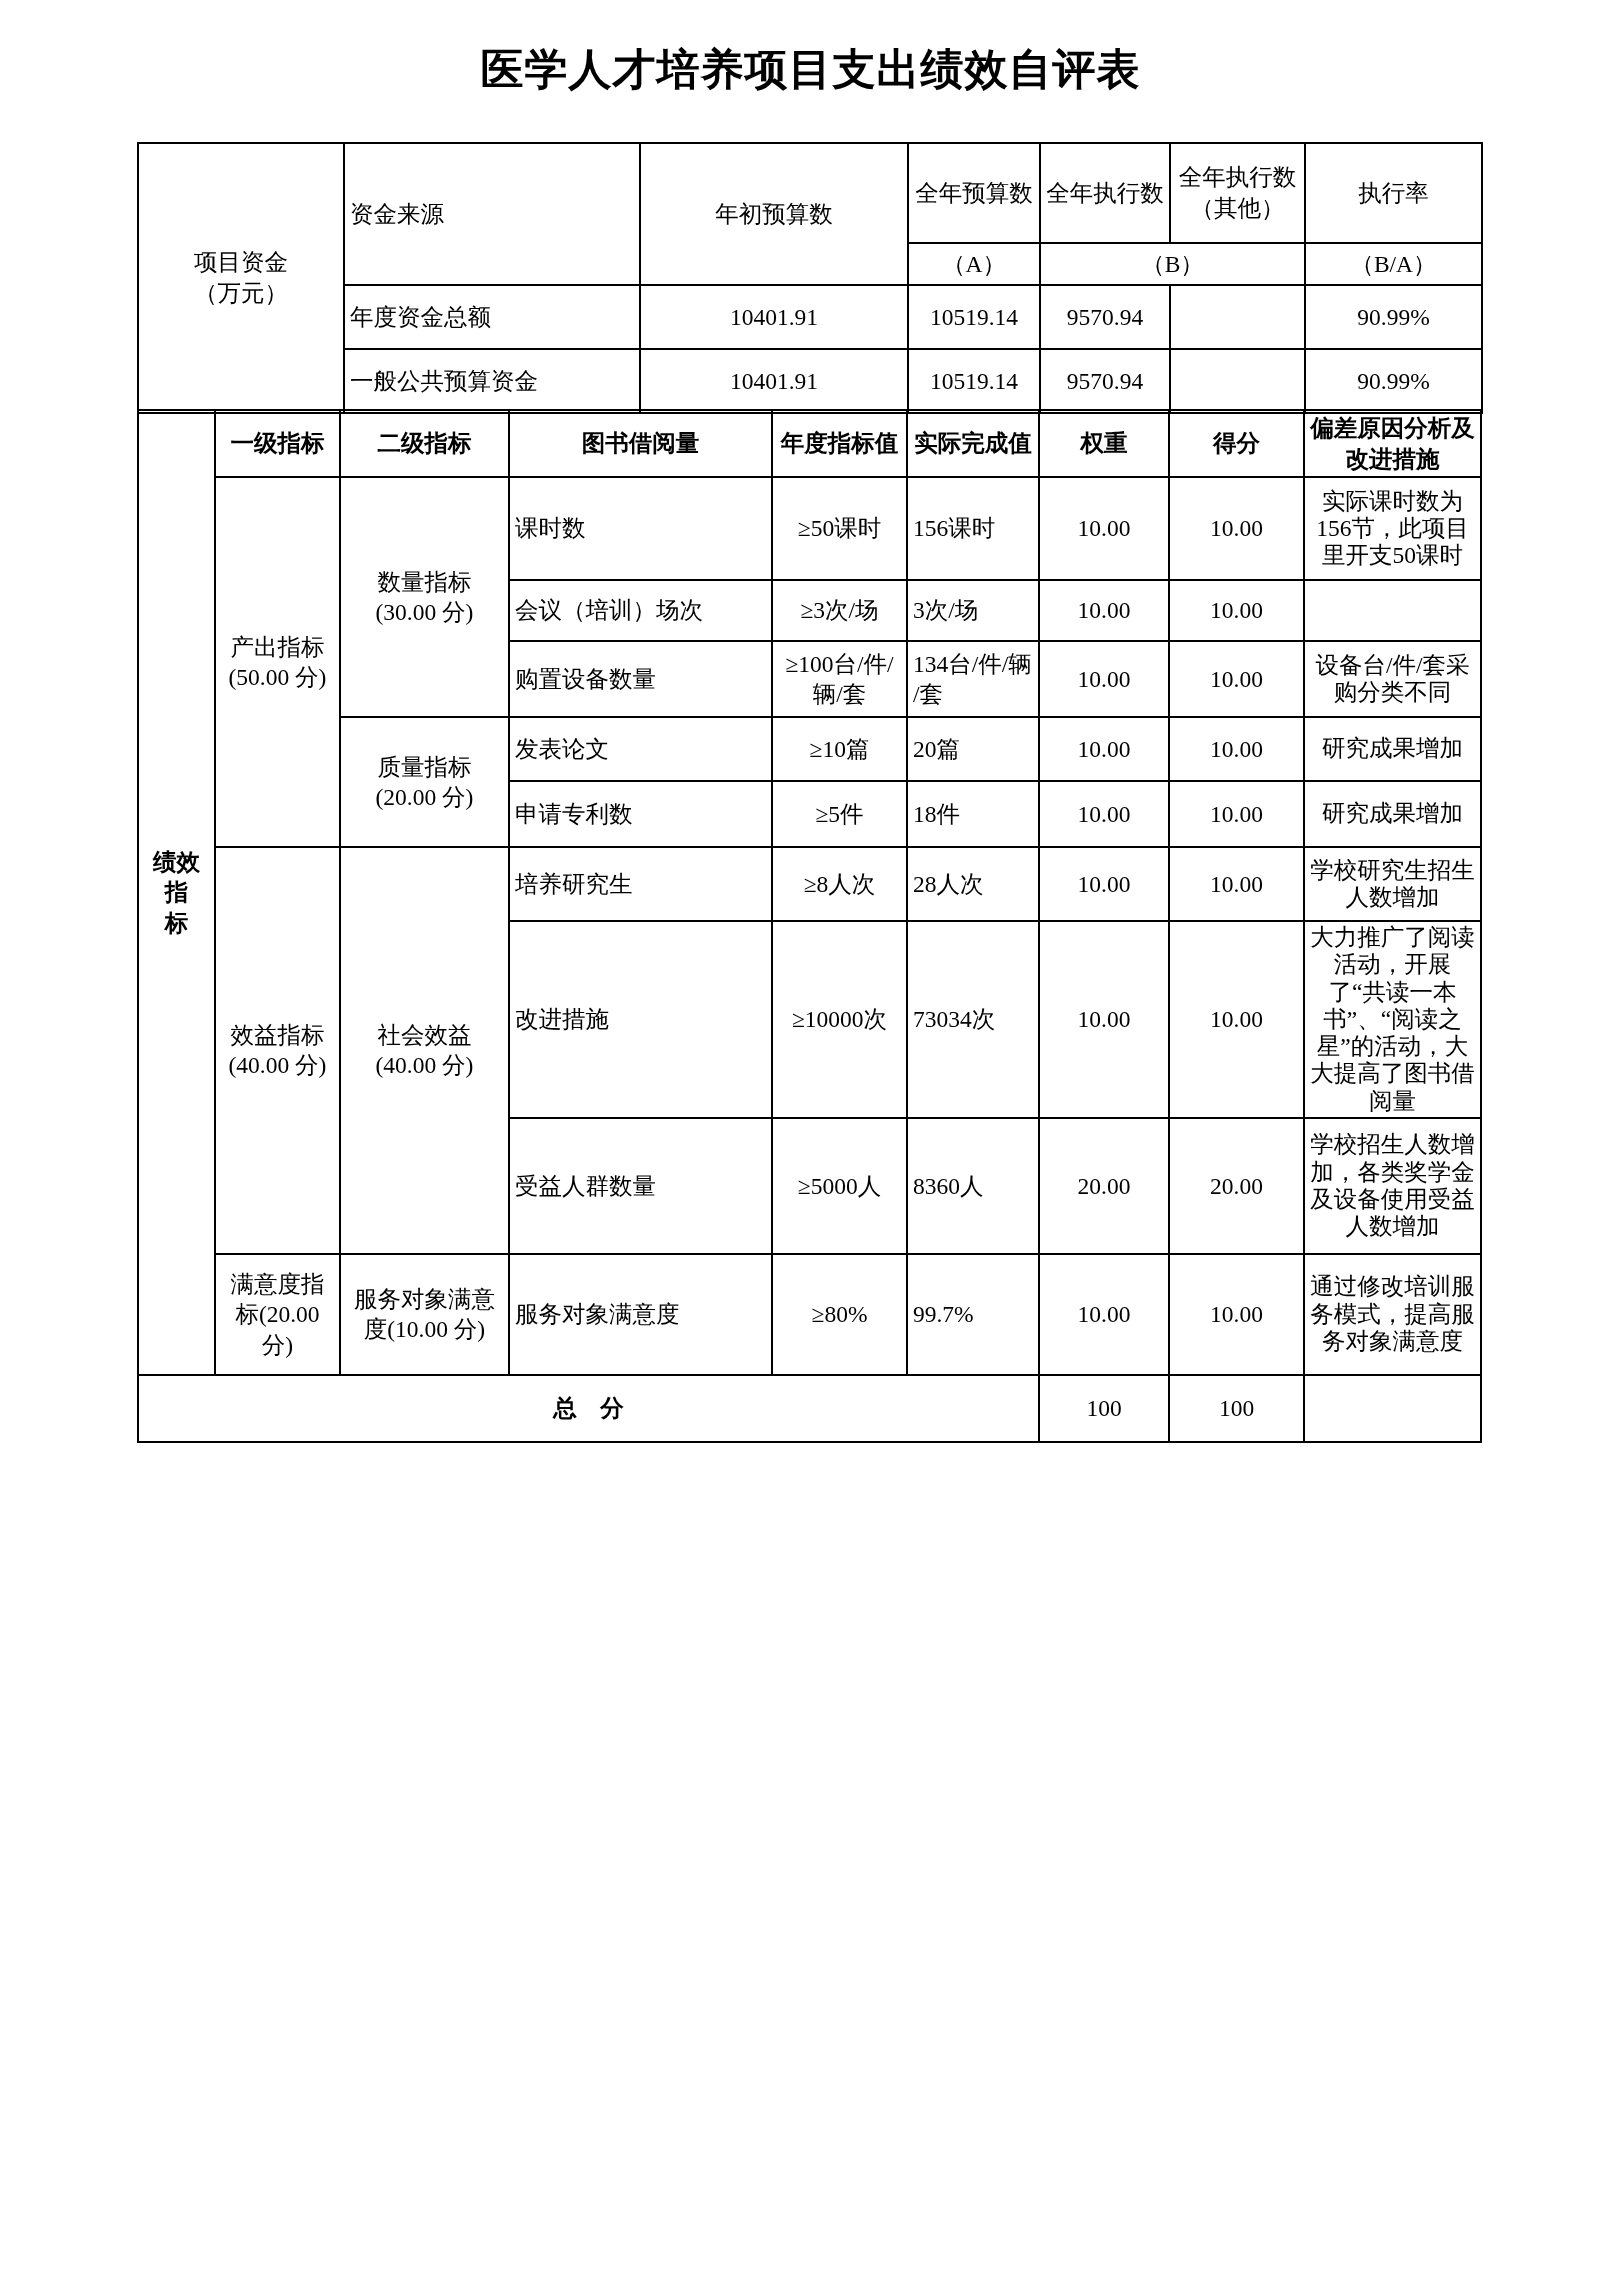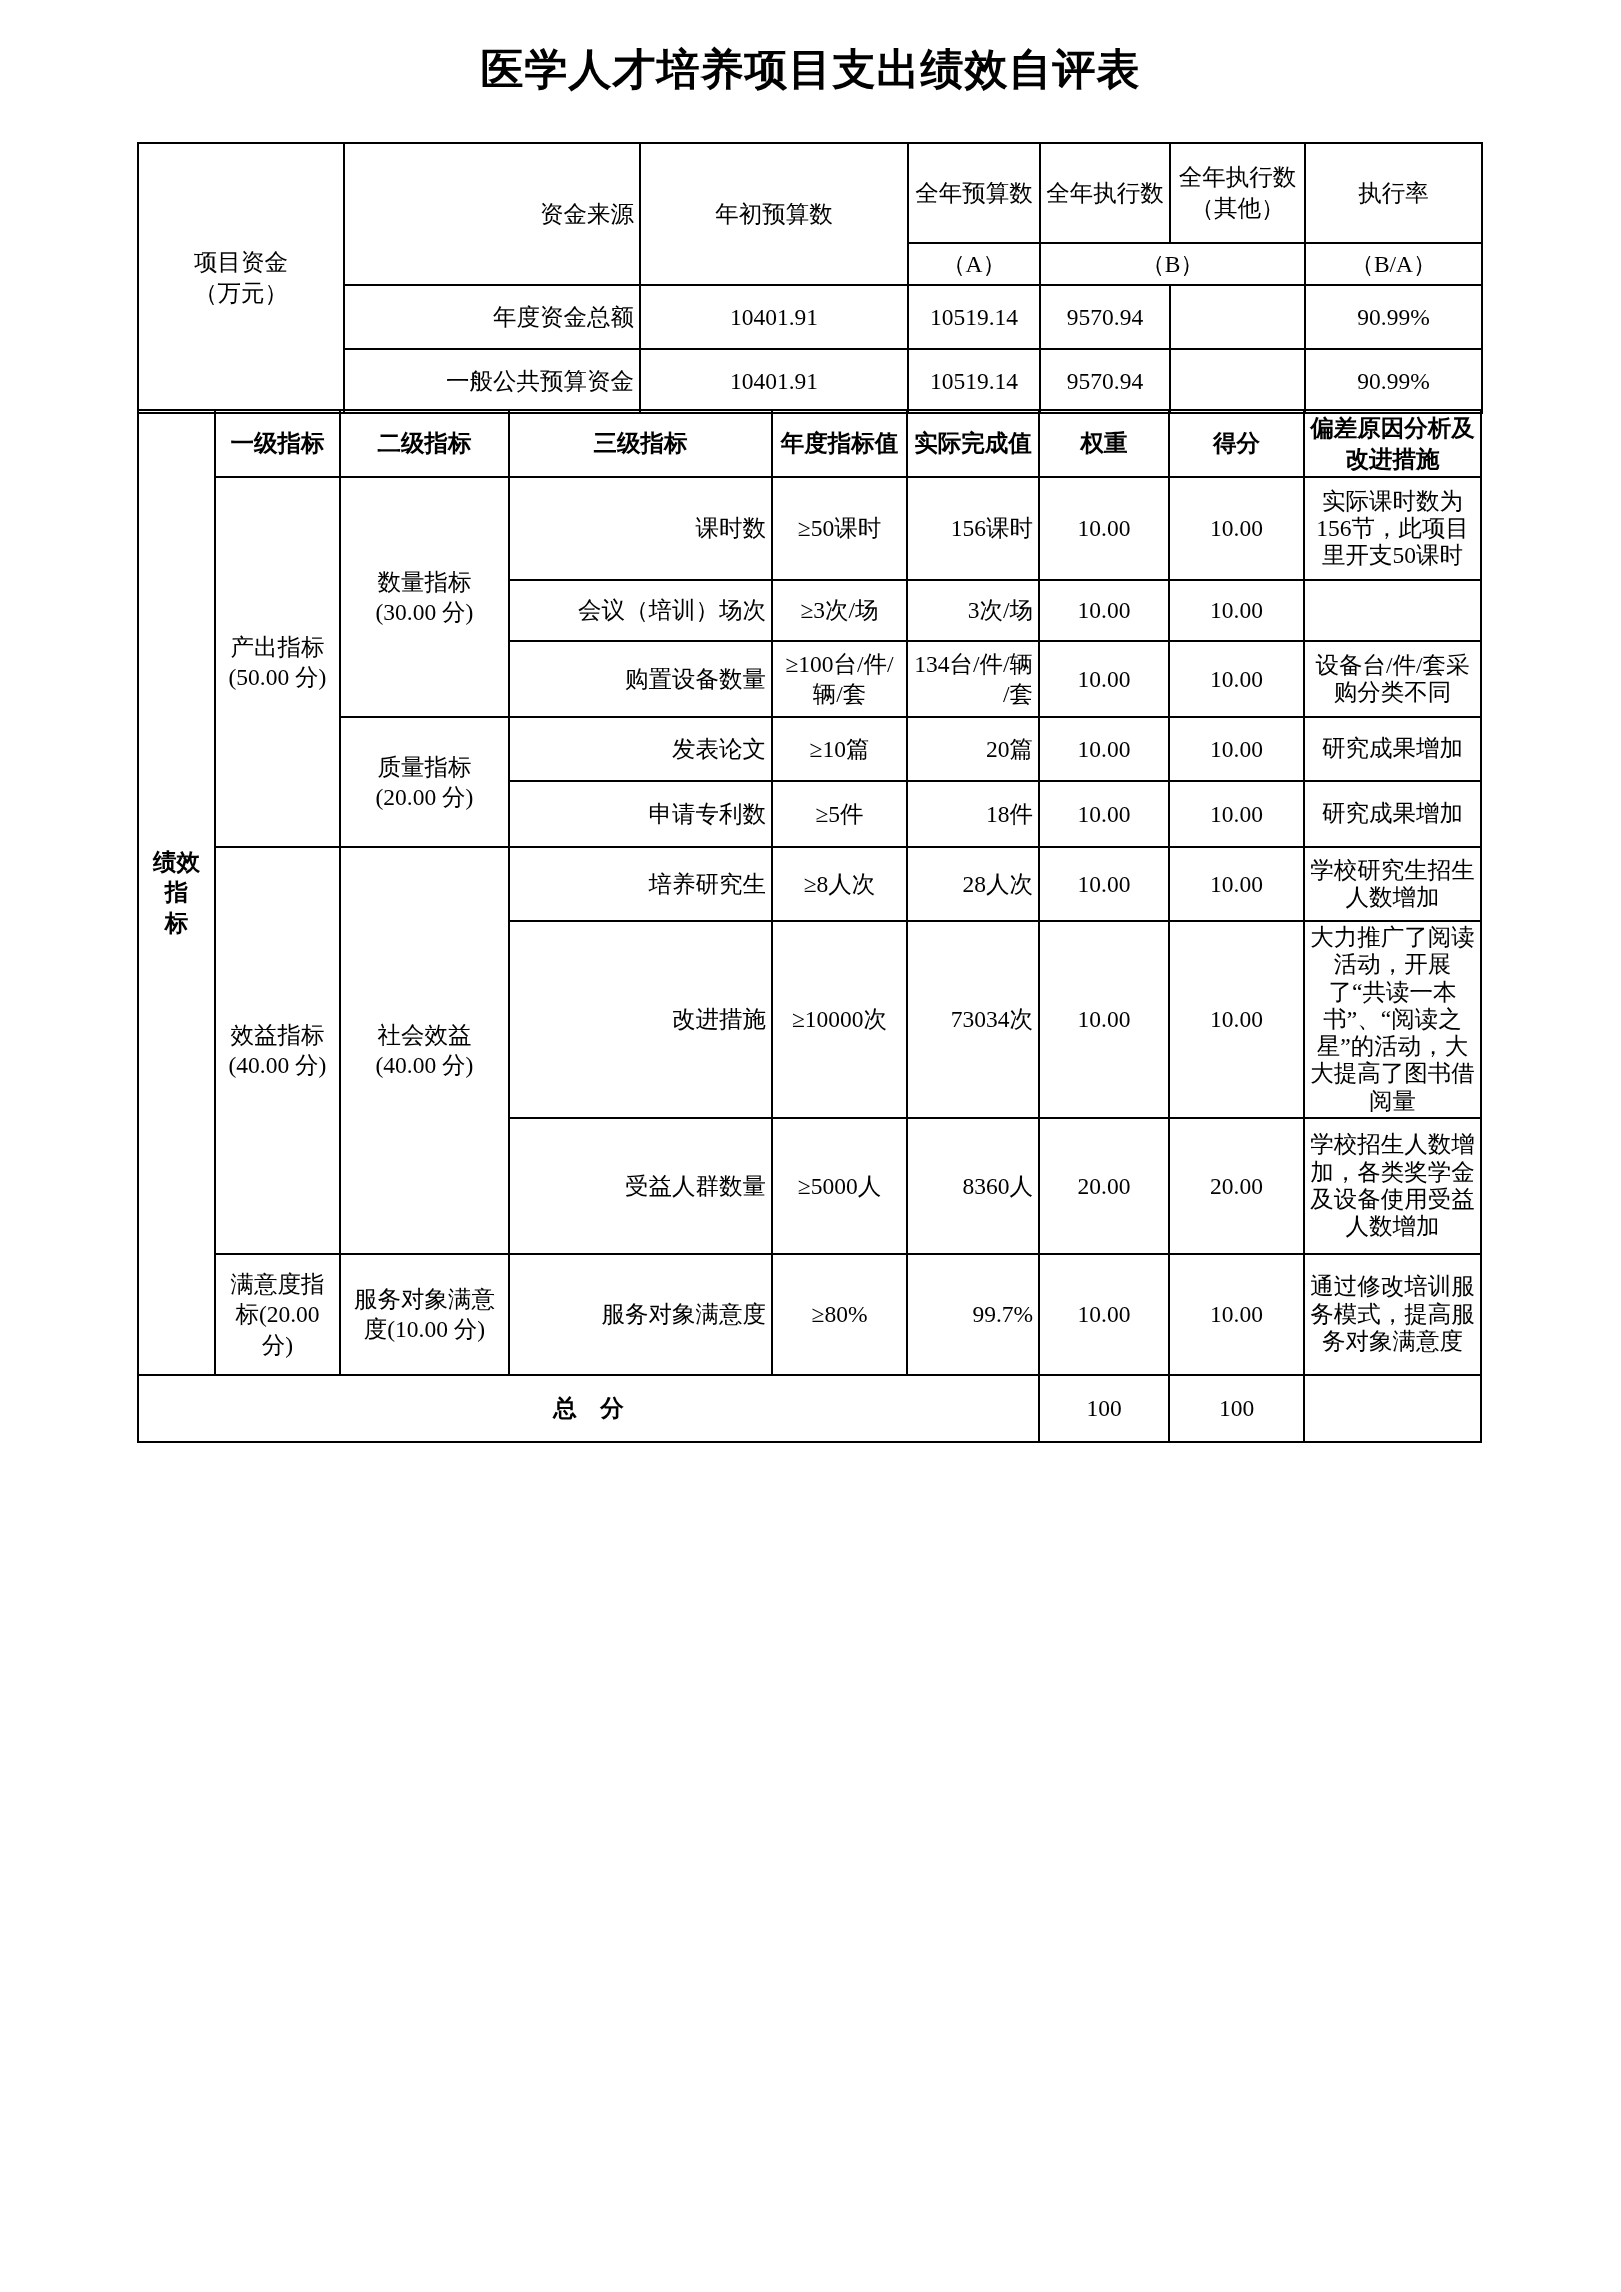--- a/index.html
+++ b/index.html
@@ -17,21 +17,21 @@
     position:absolute;left:137px;border-collapse:collapse;table-layout:fixed;
     width:1345px;border:2.9px solid #000;
   }
   .t1{top:142px;}
   .t2{top:409px;}
   td{
     border:2px solid #000;border-top-width:2.9px;border-bottom-width:2.9px;
     padding:2px 4.9px;vertical-align:middle;text-align:center;
     font-size:23.5px;line-height:1.3;white-space:pre-line;overflow:hidden;
   }
-  td.l{text-align:right;}
+  td.l{text-align:left;}
   td.b{font-weight:bold;}
   td.note{line-height:1.16;padding:2px 3.9px;margin-left:15px;}
   .pageno{
     position:absolute;top:2162px;left:0;width:1578px;text-align:center;
     font-size:23.5px;
   }
 </style>
 </head>
 <body>
 
@@ -96,21 +96,21 @@
       <col style="width:130px">
         <col style="width:135px">
         <col style="width:177px">
     </colgroup>
     <tbody>
         <tr style="height:64px">
       <td rowspan="10" class="b">绩效指
 标</td>
       <td class="b">一级指标</td>
       <td class="b">二级指标</td>
-      <td class="b">三级指标</td>
+      <td class="b">图书借阅量</td>
       <td class="b">年度指标值</td>
       <td class="b">实际完成值</td>
       <td class="b">权重</td>
       <td class="b">得分</td>
       <td class="b">偏差原因分析及
 改进措施</td>
     </tr>
     <tr style="height:103px">
       <td rowspan="5">产出指标
 (50.00 分)</td>

